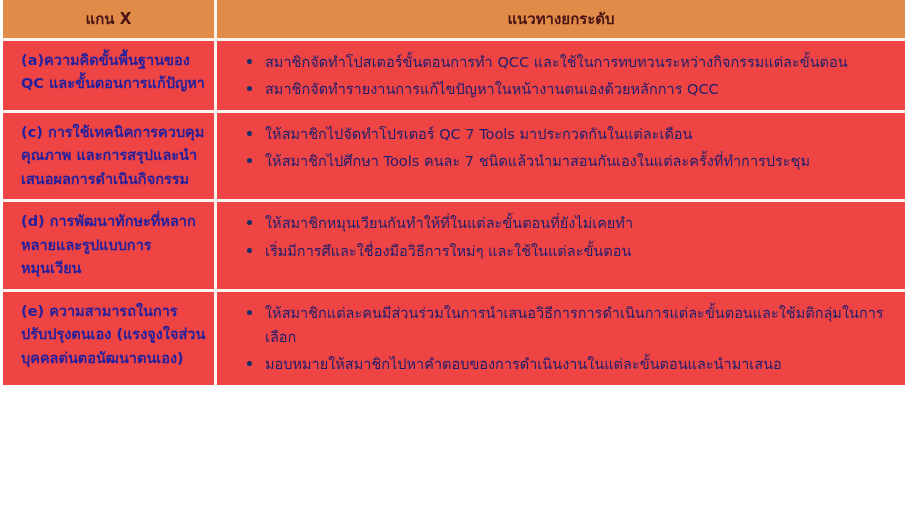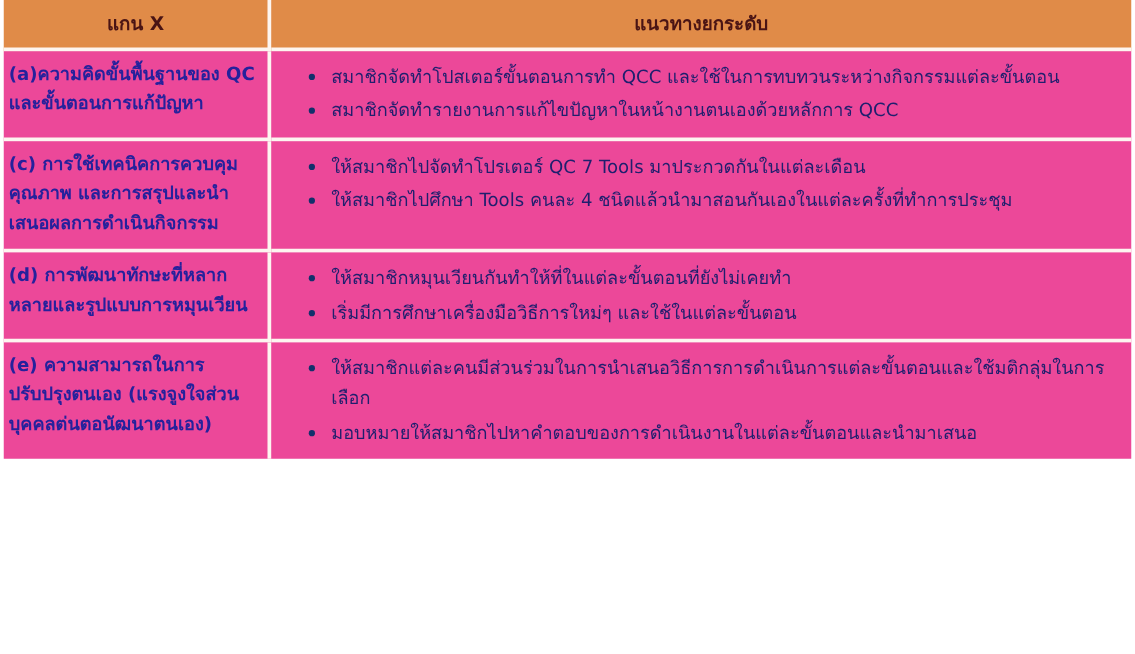--- a/index.html
+++ b/index.html
@@ -41,25 +41,25 @@
     vertical-align: middle;
     height: 38px;
     padding: 0 6px;
     border-right: 3px solid #fdf5f0;
     border-bottom: 3px solid #fdf5f0;
   }
   thead th.last { border-right: none; margin-top: 43px; }
 
   
   tbody td {
-    background: #ec4899;
+    background: #ef4444;
     vertical-align: top;
     border-right: 3px solid #fdf5f0;
     border-bottom: 3px solid #fdf5f0;
-    padding: 8px 8px 8px 4px;
+    padding: 8px 8px 8px 18px;
   }
   tbody td.axis-cell {
     color: #25219c;
     font-weight: bold;
     font-size: 14.5px;
     line-height: 1.62;
     width: 214px;
   }
   tbody td.guide-cell {
     border-right: none;
@@ -133,37 +133,37 @@
       <tr>
         <td class="axis-cell">(c) การใช้เทคนิคการควบคุมคุณภาพ และการสรุปและนำเสนอผลการดำเนินกิจกรรม</td>
         <td class="guide-cell">
           <ul class="bullets">
             <li>
               <span class="dot"></span>
               <span class="bullet-text">ให้สมาชิกไปจัดทำโปรเตอร์ QC 7 Tools มาประกวดกันในแต่ละเดือน</span>
             </li>
             <li>
               <span class="dot"></span>
-              <span class="bullet-text">ให้สมาชิกไปศึกษา Tools คนละ 4 ชนิดแล้วนำมาสอนกันเองในแต่ละครั้งที่ทำการประชุม</span>
+              <span class="bullet-text">ให้สมาชิกไปศึกษา Tools คนละ 7 ชนิดแล้วนำมาสอนกันเองในแต่ละครั้งที่ทำการประชุม</span>
             </li>
           </ul>
         </td>
       </tr>
 
       <tr>
         <td class="axis-cell">(d) การพัฒนาทักษะที่หลากหลายและรูปแบบการหมุนเวียน</td>
         <td class="guide-cell">
           <ul class="bullets">
             <li>
               <span class="dot"></span>
               <span class="bullet-text">ให้สมาชิกหมุนเวียนกันทำให้ที่ในแต่ละขั้นตอนที่ยังไม่เคยทำ</span>
             </li>
             <li>
               <span class="dot"></span>
-              <span class="bullet-text">เริ่มมีการศึกษาเครื่องมือวิธีการใหม่ๆ และใช้ในแต่ละขั้นตอน</span>
+              <span class="bullet-text">เริ่มมีการศึและใชื่องมือวิธีการใหม่ๆ และใช้ในแต่ละขั้นตอน</span>
             </li>
           </ul>
         </td>
       </tr>
 
       <tr>
         <td class="axis-cell">(e) ความสามารถในการปรับปรุงตนเอง (แรงจูงใจส่วนบุคคลต่นตอนัฒนาตนเอง)</td>
         <td class="guide-cell">
           <ul class="bullets">
             <li>

